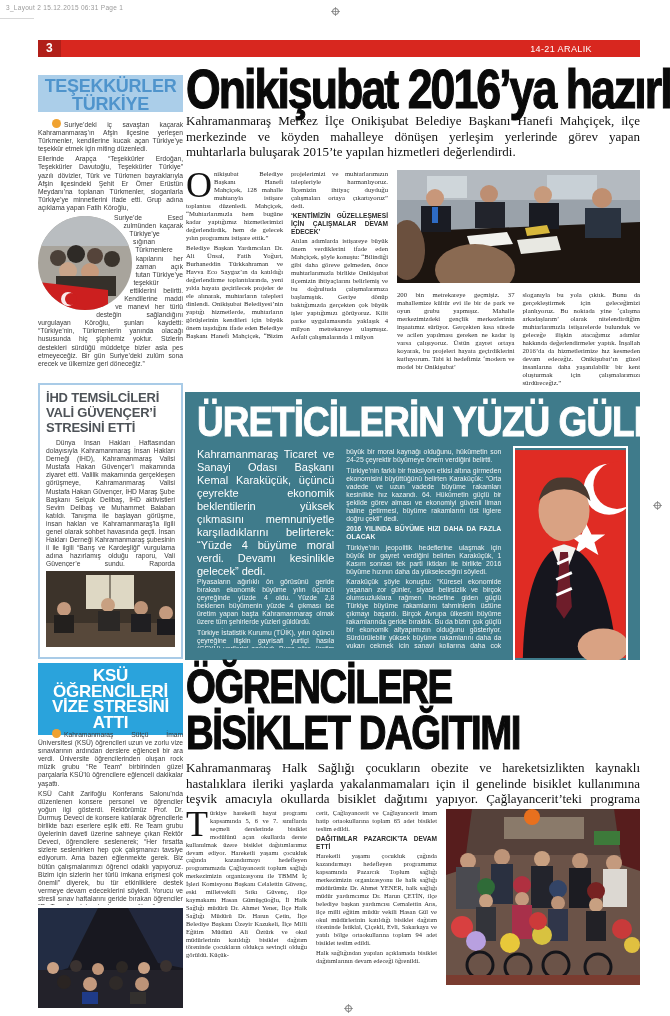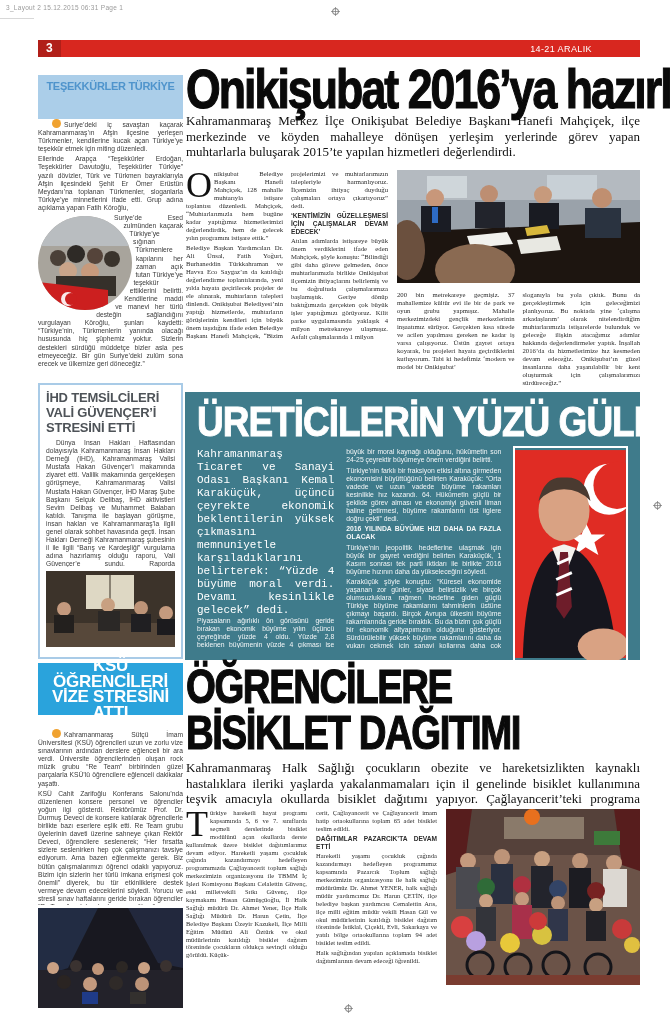--- a/index.html
+++ b/index.html
@@ -16,35 +16,35 @@
 
   
   #banner{left:38px;top:40px;width:602px;height:17px;background:#d8271f;display:flex;align-items:center;}
   #page-num{background:rgba(0,0,0,.18);color:#fff;font-weight:bold;font-size:12px;padding:0 8px;height:17px;line-height:17px;}
   #logo{position:absolute;left:0;right:0;text-align:center;color:#fff;font-weight:bold;font-size:11.5px;letter-spacing:.3px;}
   #logo .dot{display:inline-block;width:7px;height:7px;border-radius:50%;background:#f6b21e;margin:0 2px 0 2px;vertical-align:middle;}
   #logo .tag{display:block;margin:-2px auto 0 auto;width:52px;height:2px;background:#f6b21e;border-radius:1px;}
   #banner-date{position:absolute;right:48px;color:#fff;font-weight:normal;font-size:9px;letter-spacing:.4px;}
 
   
-  #thanks-box{left:38px;top:75px;width:145px;height:44px;background:#abcee9;color:#4f94cc;
-      font-weight:bold;font-size:11px;line-height:18px;text-align:center;padding-top:2px;box-sizing:border-box;letter-spacing:-.3px;}
+  #thanks-box{left:38px;top:75px;width:145px;height:37px;background:#abcee9;color:#4f94cc;
+      font-weight:bold;font-size:18px;line-height:18px;text-align:center;padding-top:2px;box-sizing:border-box;letter-spacing:-.3px;}
   .tinybody{font-size:6.7px;line-height:8.1px;text-align:justify;color:#3a3a3a;overflow:hidden;}
   #thanks-article{left:38px;top:119px;width:145px;height:259px;}
   #thanks-article p{margin:0 0 2px 0;}
   .bullet{display:inline-block;width:9px;height:9px;border-radius:50%;background:#f0a230;margin:0 3px -1px 14px;}
   .indent{display:inline-block;width:10px;}
   #circle-photo{float:left;width:94px;height:94px;border-radius:50%;overflow:hidden;shape-outside:circle(50%);margin:2px 4px 2px 0;}
 
   #ihd-box{left:38px;top:383px;width:145px;height:276px;border:2px solid #a9cbe7;box-sizing:border-box;padding:5px 6px;}
   #ihd-title{font-size:13px;line-height:15px;font-weight:bold;color:#4e5358;letter-spacing:-.2px;margin-bottom:4px;}
   #ihd-body{height:128px;}
   #ihd-photo{width:129px;height:76px;margin-top:4px;}
 
-  #ksu-header{left:38px;top:663px;width:145px;height:52px;background:#2aa3dc;color:#fff;font-weight:bold;
+  #ksu-header{left:38px;top:663px;width:145px;height:72px;background:#2aa3dc;color:#fff;font-weight:bold;
       font-size:17px;line-height:15.5px;text-align:center;display:flex;align-items:center;justify-content:center;padding:8px 6px;box-sizing:border-box;letter-spacing:-.3px;}
   #ksu-body{left:38px;top:729px;width:145px;height:176px;}
   #ksu-body p{margin:0 0 2px 0;}
   #ksu-photo{left:38px;top:908px;width:145px;height:100px;}
 
   
   #main-headline{left:186px;top:56px;width:456px;font-weight:bold;font-size:46px;letter-spacing:-2px;color:#0a0a0a;
       transform:scale(.97,1.22);transform-origin:top left;white-space:nowrap;-webkit-text-stroke:1px #0a0a0a;}
   .lede{font-family:"Liberation Serif",serif;font-size:13px;line-height:15.5px;color:#111;text-align:justify;}
   #main-lede{left:186px;top:113px;width:454px;height:50px;overflow:hidden;}
@@ -58,21 +58,21 @@
   .serifbody p{margin:0 0 2px 0;}
   .subhead-s{font-weight:bold;font-family:"Liberation Sans",sans-serif;font-size:6.6px;line-height:7.8px;margin:2px 0;}
   .dropcap{float:left;font-family:"Liberation Serif",serif;font-size:36px;line-height:29px;margin:1px 2px 0 0;color:#111;}
 
   
   #producers{left:185px;top:392px;width:455px;height:268px;background:#3f7b8b;box-sizing:border-box;padding:6px 12px;color:#fff;}
   #prod-headline{font-weight:bold;font-size:37px;letter-spacing:-1px;white-space:nowrap;color:#fff;
       transform:scale(1,1.14);transform-origin:top left;-webkit-text-stroke:.8px #fff;margin-bottom:8px;}
   #prod-row{display:flex;gap:12px;}
   #prod-col1{width:140px;height:200px;overflow:hidden;}
-  #prod-intro{font-size:11px;line-height:13px;margin-bottom:0;text-align:justify;font-family:Liberation Mono, monospace;}
+  #prod-intro{font-size:11px;line-height:13px;margin-bottom:0;text-align:justify;}
   .tealsmall{font-size:6.8px;line-height:8px;text-align:justify;color:#f2f6f7;}
   .tealsmall p{margin:0 0 2.5px 0;}
   #prod-col2{width:158px;height:200px;overflow:hidden;}
   .tealsub{font-weight:bold;font-size:6.8px;line-height:8px;margin:3px 0;}
   #photo-karakucuk{width:113px;height:212px;border:2px solid #fff;margin-top:-2px;}
 
   
   #bikes-headline{left:186px;top:664px;width:460px;font-weight:bold;font-size:40px;line-height:39px;letter-spacing:-1.5px;color:#0a0a0a;
       transform:scale(.96,1.18);transform-origin:top left;-webkit-text-stroke:1px #0a0a0a;}
   #bikes-lede{left:186px;top:760px;width:454px;height:46px;overflow:hidden;}

